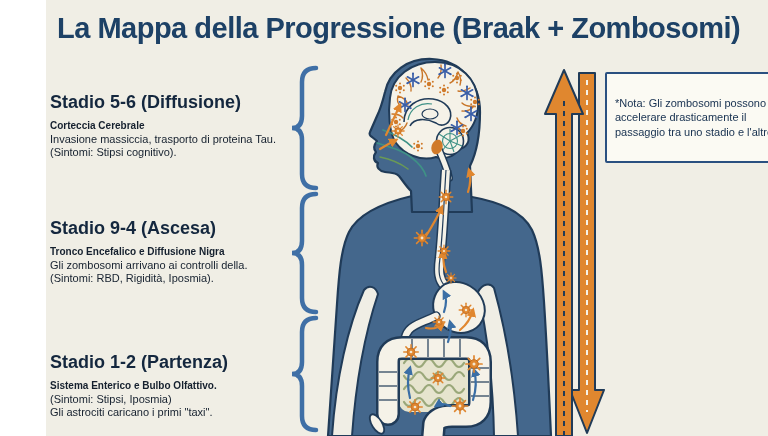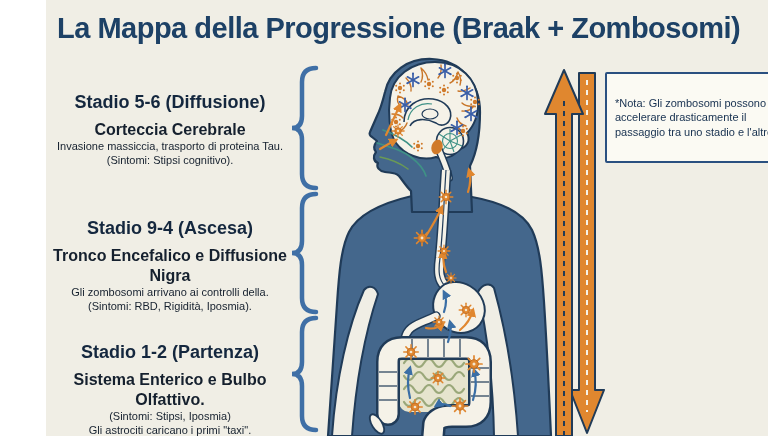--- a/index.html
+++ b/index.html
@@ -8,28 +8,28 @@
     position:relative;width:768px;height:436px;overflow:hidden;
     background:#f0eee5;
     margin-left:46px;
   }
   .title{
     position:absolute;left:11px;top:12px;width:745px;
     font-size:29px;font-weight:bold;color:#1d4166;letter-spacing:-0.5px;
     white-space:nowrap;
   }
   .stage{
-    position:absolute;left:4px;width:240px;text-align:center;color:#15202e;
+    position:absolute;left:4px;width:240px;text-align:left;color:#15202e;
   }
   .stage .head{font-size:18px;font-weight:bold;color:#14273e;margin-bottom:7px;}
-  .stage .sub{font-size:16px;font-weight:bold;line-height:1.25;}
+  .stage .sub{font-size:10px;font-weight:bold;line-height:1.25;}
   .stage .ln{font-size:11px;line-height:1.25;}
   .stage1{top:92px;}
   .stage2{top:218px;}
-  .stage3{top:342px;}
+  .stage3{top:352px;}
   .note{
     position:absolute;left:559px;top:72px;width:178px;
     background:#fbfaf3;border:2px solid #2a5080;border-radius:2px;
     padding:22px 8px;font-size:11px;line-height:1.3;color:#16304f;
   }
   svg.fig{position:absolute;left:0;top:0;}
 </style>
 </head>
 <body>
 

